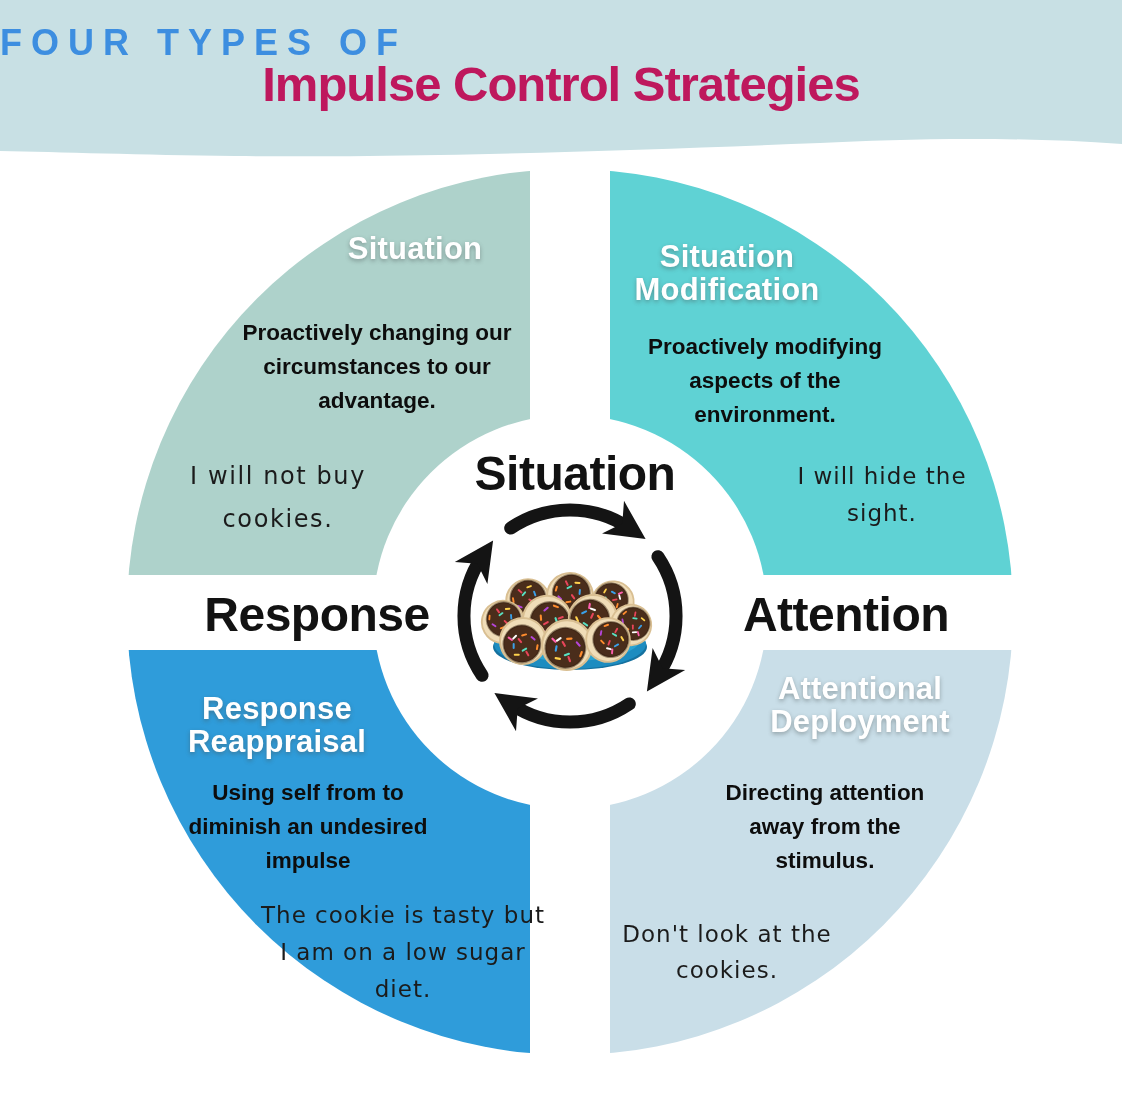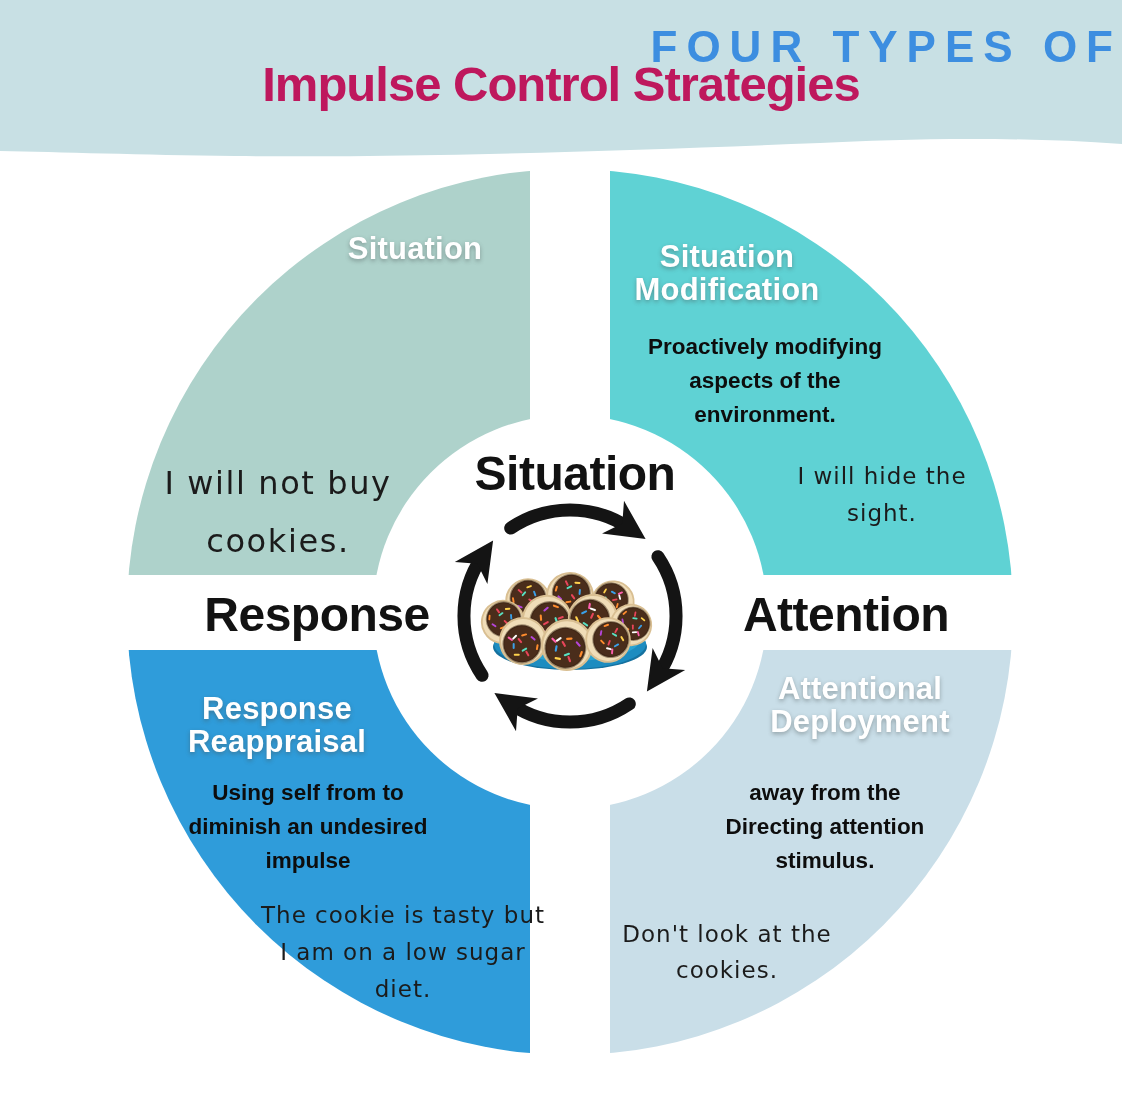--- a/index.html
+++ b/index.html
@@ -1,27 +1,27 @@
 <!DOCTYPE html>
 <html><head>
 <meta charset="utf-8">
 <style>
   html,body{margin:0;padding:0;background:#fff;}
   .canvas{position:relative;width:1122px;height:1118px;background:#ffffff;overflow:hidden;
           font-family:"Liberation Sans",sans-serif;}
   .abs{position:absolute;}
   svg.bg{position:absolute;left:0;top:0;}
-  .eyebrow{font-weight:700;font-size:44px;letter-spacing:9px;color:#3d8ee0;text-align:right;}
+  .eyebrow{font-weight:700;font-size:36px;letter-spacing:9px;color:#3d8ee0;text-align:left;}
   .main-title{font-weight:700;font-size:49px;line-height:1;letter-spacing:-1px;color:#be185d;text-align:center;}
   .q-title{font-weight:700;font-size:31px;line-height:1.07;color:#ffffff;text-align:center;
            text-shadow:0 2px 4px rgba(70,80,80,.45);letter-spacing:.2px;}
   .q-desc{font-weight:700;font-size:22.5px;line-height:1.5;color:#0d0d0d;text-align:center;}
   .hand{font-family:"DejaVu Sans",sans-serif;font-weight:400;font-size:23px;line-height:1.62;
         letter-spacing:1px;color:#1b1b1b;text-align:center;}
-  .hand-big{font-size:32px;line-height:1.8;letter-spacing:1.6px;}
+  .hand-big{font-size:24px;line-height:1.8;letter-spacing:1.6px;}
   .center-label{font-weight:700;font-size:48px;line-height:1;letter-spacing:-.5px;color:#121212;text-align:center;}
   .center-label.serif{font-family:"DejaVu Serif",serif;font-size:48px;}
   .footer-url{font-weight:700;font-size:27px;color:#3e4450;text-align:right;letter-spacing:.5px;}
 </style>
 </head>
 <body>
 
 <div class="canvas">
 
   <svg class="bg" width="1122" height="1118" viewBox="0 0 1122 1118">
@@ -82,20 +82,25 @@
       <use href="#cookie" transform="translate(608,640) scale(.95) rotate(80)"></use>
     </g>
   </svg>
 
   <div class="abs eyebrow" style="left:0;top:22px;width:1122px;">FOUR TYPES OF</div>
   <div class="abs main-title" style="left:0;top:60px;width:1122px;">Impulse Control Strategies</div>
 
   <div class="abs q-title" style="left:265px;top:232px;width:300px;">
     <div>Situation</div>
   </div>
+  <div class="abs q-desc" style="left:227px;top:316px;width:300px;">
+    <div>Proactively changing our</div>
+    <div>circumstances to our</div>
+    <div>advantage.</div>
+  </div>
   <div class="abs hand hand-big" style="left:128px;top:455px;width:300px;">
     <div>I will not buy</div>
     <div>cookies.</div>
   </div>
 
   <div class="abs q-title" style="left:577px;top:240px;width:300px;">
     <div>Situation</div>
     <div>Modification</div>
   </div>
   <div class="abs q-desc" style="left:615px;top:330px;width:300px;">
@@ -121,22 +126,22 @@
     <div>The cookie is tasty but</div>
     <div>I am on a low sugar</div>
     <div>diet.</div>
   </div>
 
   <div class="abs q-title" style="left:710px;top:672px;width:300px;">
     <div>Attentional</div>
     <div>Deployment</div>
   </div>
   <div class="abs q-desc" style="left:675px;top:776px;width:300px;">
+    <div>Directing attention</div>
     <div>away from the</div>
-    <div>Directing attention</div>
     <div>stimulus.</div>
   </div>
   <div class="abs hand" style="left:577px;top:917px;width:300px;line-height:1.55;">
     <div>Don't look at the</div>
     <div>cookies.</div>
   </div>
 
   <div class="abs center-label" style="left:425px;top:450px;width:300px;">Situation</div>
   <div class="abs center-label" style="left:167px;top:591px;width:300px;">Response</div>
   <div class="abs center-label" style="left:696px;top:591px;width:300px;">Attention</div>

